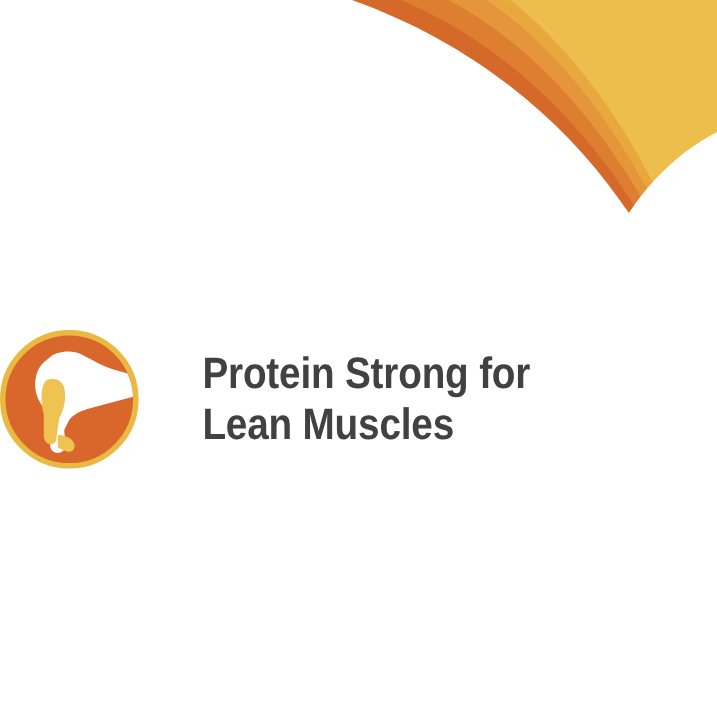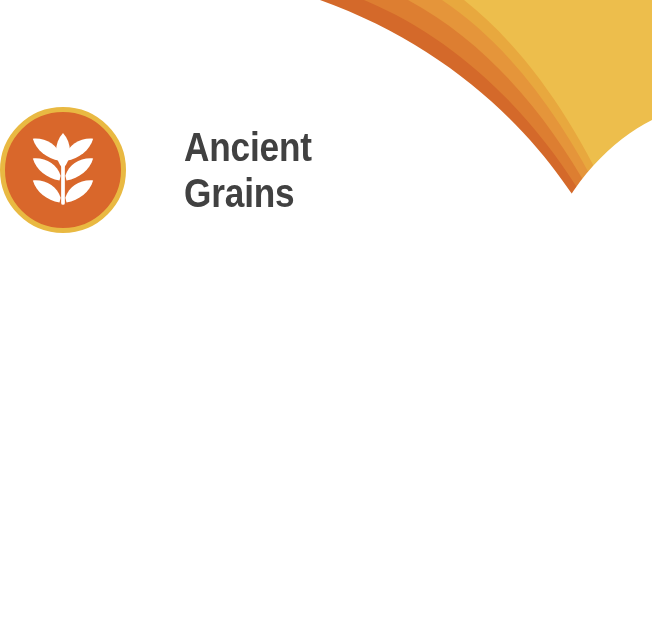--- a/index.html
+++ b/index.html
@@ -77,37 +77,56 @@
 
   <svg id="swoosh" viewBox="0 0 340 300" preserveAspectRatio="none">
     <path fill="#D4692A" d="M8,0 L340,0 L340,300 L340,300 C340,300 300,250 250,180 C200,110 120,40 8,0 Z"></path>
     <path fill="#DD7E31" d="M52,0 L340,0 L340,300 C340,300 306,252 264,186 C218,114 148,40 52,0 Z"></path>
     <path fill="#E5953A" d="M96,0 L340,0 L340,300 C340,300 312,254 278,192 C238,120 178,44 96,0 Z"></path>
     <path fill="#E8A83E" d="M130,0 L340,0 L340,300 C340,300 318,256 290,198 C254,126 202,48 130,0 Z"></path>
     <path fill="#EDBE4C" d="M152,0 L340,0 L340,290 C340,290 324,258 300,204 C268,132 218,52 152,0 Z"></path>
     <path fill="#FFFFFF" d="M340,300 L340,120 C300,140 258,182 236,240 C222,274 218,292 217,300 Z"></path>
   </svg>
 
-  <div class="feature-row" id="row-0">
+
+  <div class="feature-row" id="row-1">
     <div class="badge">
       <svg viewBox="0 0 100 100">
 
-        <rect x="48.4" y="22" width="3.2" height="58" rx="1.6" fill="#FFFFFF"></rect>
+        <path fill="#FFFFFF" d="
+          M34,18
+          C40,12 52,11 60,15
+          C68,19 76,24 86,27
+          L100,31 L100,48 L70,56
+          C62,58 55,60 50,66
+          L46,74 L47,86 C47,90 44,92 41,92
+          C38,92 35,90 35,86
+          L34,70 C34,64 31,58 28,54
+          C24,48 22,40 24,32
+          C25,26 29,21 34,18 Z"></path>
 
-        <path d="M50 18 C58 27 58 40 50 49 C42 40 42 27 50 18 Z" fill="#FFFFFF"></path>
+        <path fill="#FFFFFF" d="
+          M36,16 C42,12 49,13 52,18
+          C54,22 51,26 47,25
+          C43,24 40,26 39,30
+          C38,34 34,35 32,32
+          C29,27 31,19 36,16 Z"></path>
 
-        <path d="M47 42 C36 40 27 33 24 23 C35 22 45 28 48 38 Z" fill="#FFFFFF"></path>
-        <path d="M53 42 C64 40 73 33 76 23 C65 22 55 28 52 38 Z" fill="#FFFFFF"></path>
+        <path fill="#EFC352" d="
+          M31,36
+          C36,32 44,34 46,41
+          C48,49 46,58 42,65
+          L40,80 C40,84 37,86 34,85
+          C31,84 30,81 30,78
+          L30,62 C28,54 27,42 31,36 Z"></path>
 
-        <path d="M47 59 C36 57 27 50 24 40 C35 39 45 45 48 55 Z" fill="#FFFFFF"></path>
-        <path d="M53 59 C64 57 73 50 76 40 C65 39 55 45 52 55 Z" fill="#FFFFFF"></path>
-
-        <path d="M47 78 C36 76 27 69 24 59 C35 58 45 64 48 74 Z" fill="#FFFFFF"></path>
-        <path d="M53 78 C64 76 73 69 76 59 C65 58 55 64 52 74 Z" fill="#FFFFFF"></path>
+        <path fill="#EFC352" d="
+          M41,78 C46,78 52,80 54,85
+          C55,89 52,92 48,91
+          L41,88 Z"></path>
       </svg>
     </div>
-    <div class="feature-label">Ancient
-Grains</div>
+    <div class="feature-label">Protein Strong for
+Lean Muscles</div>
   </div>
-
 
 
 </div>
 
 </body></html>

